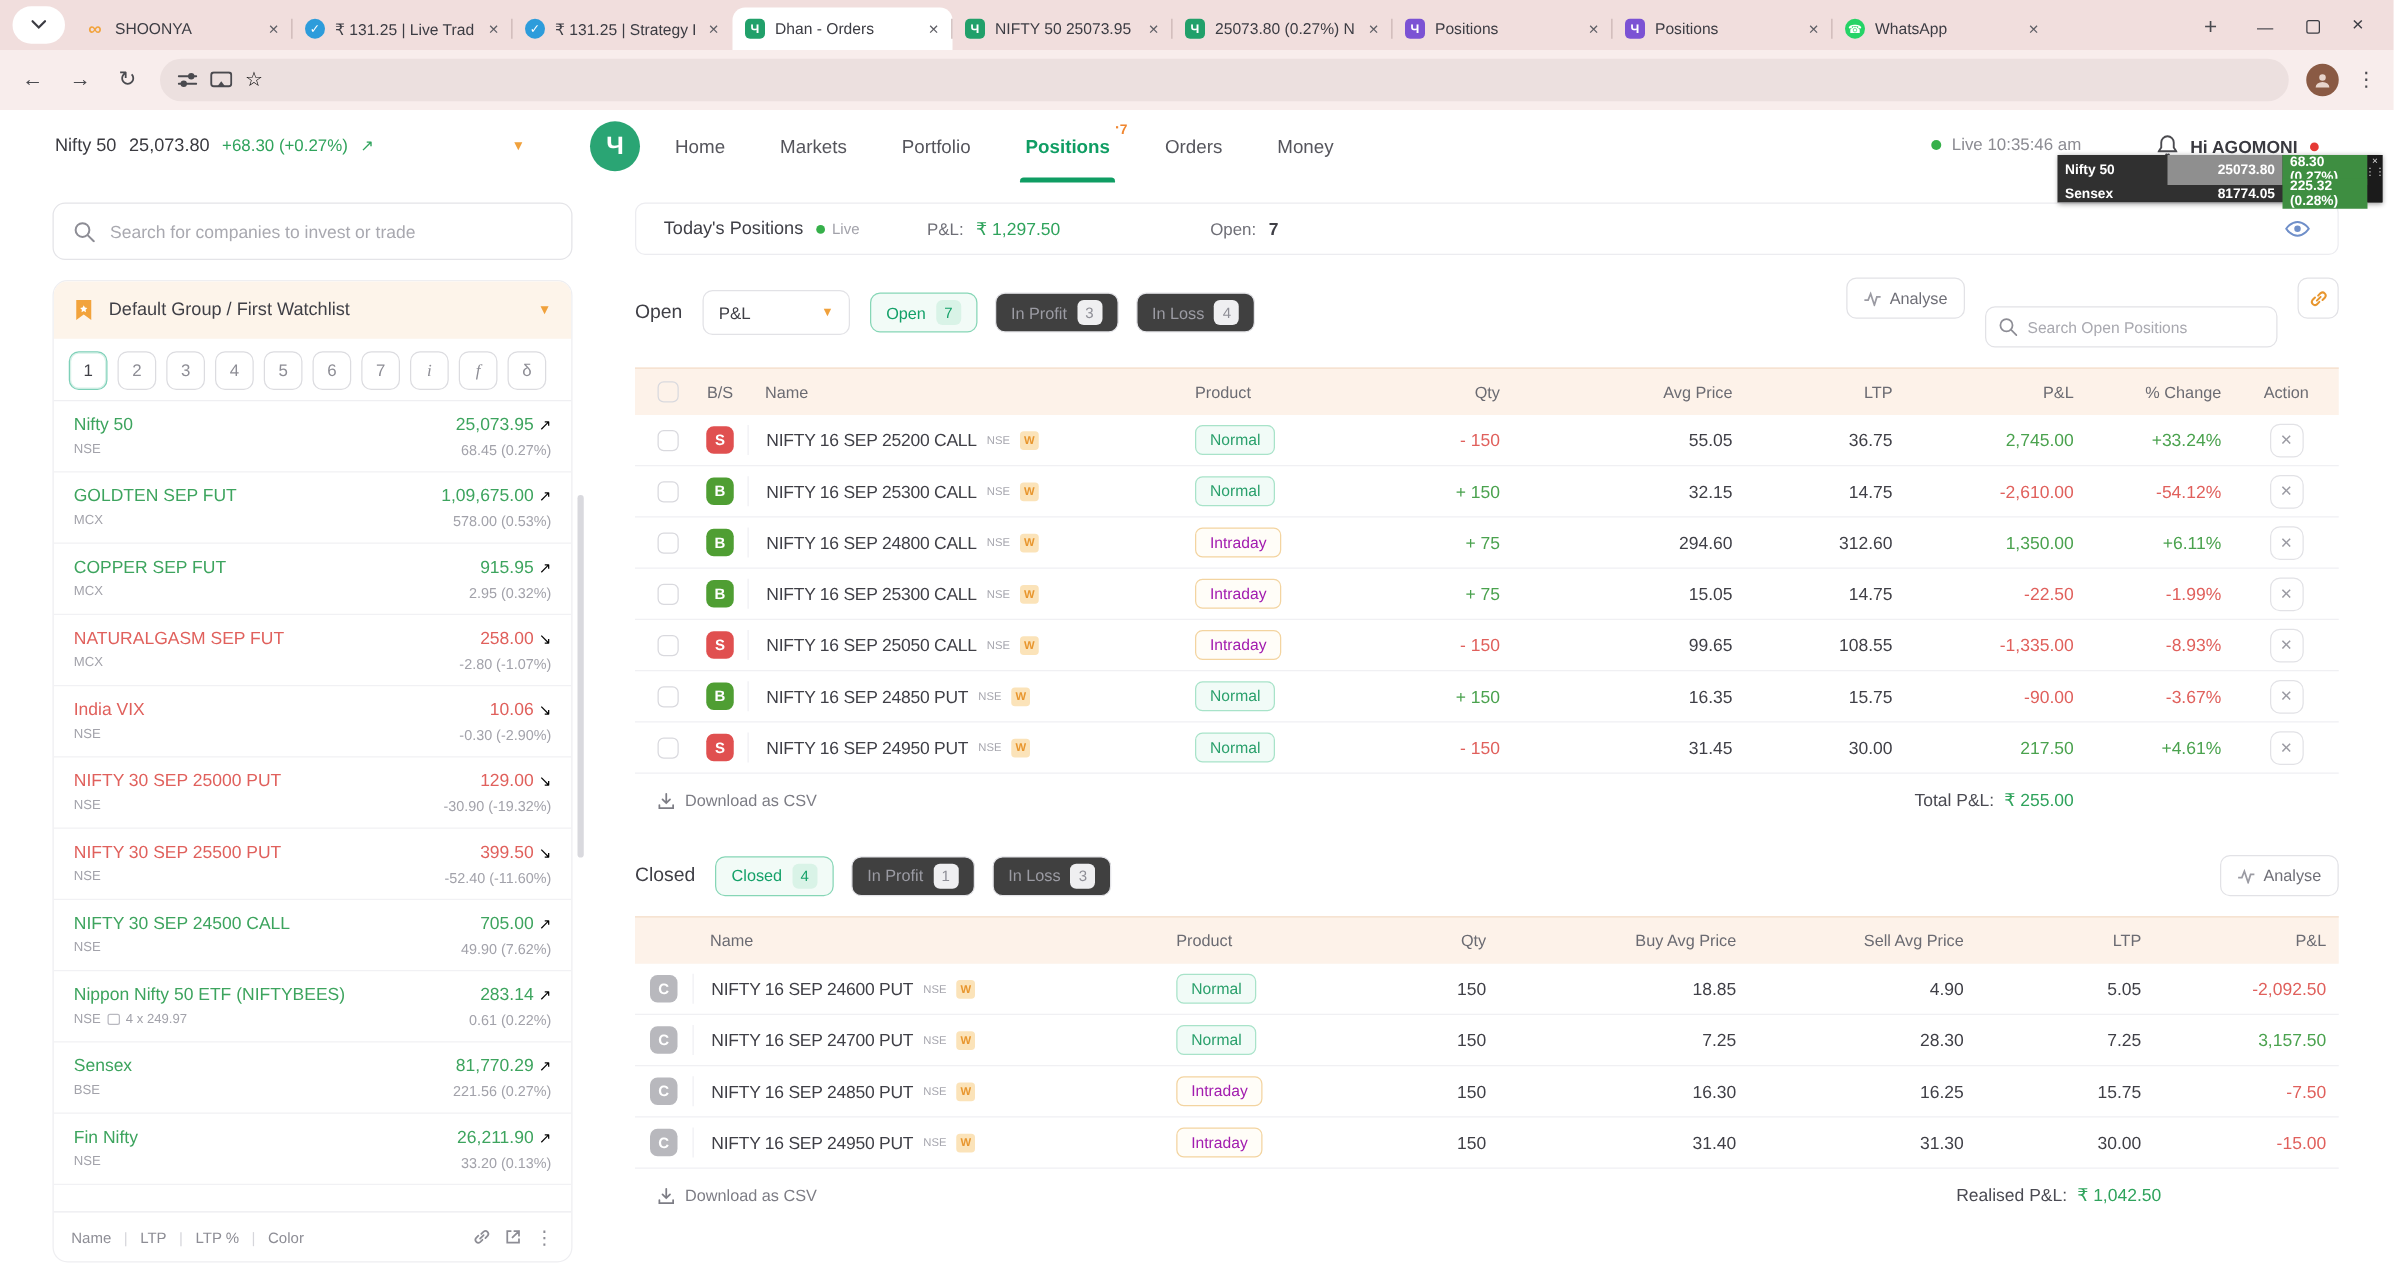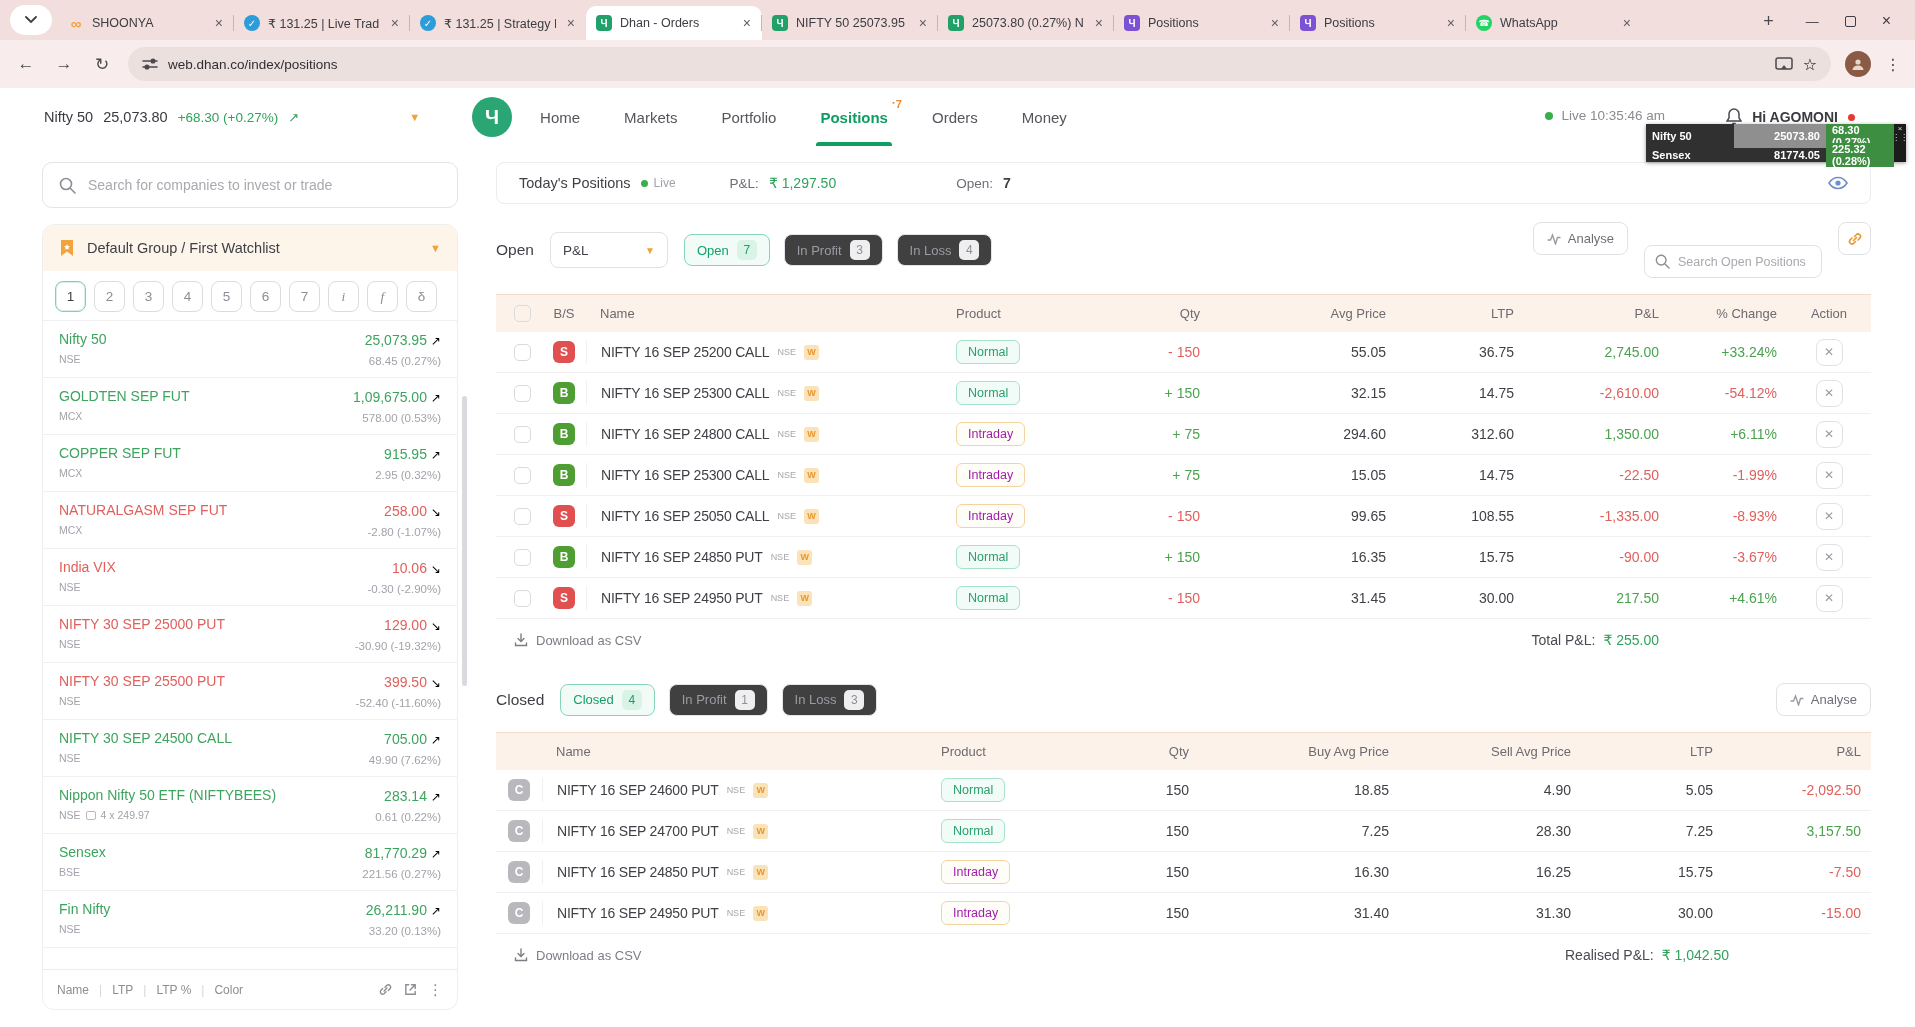--- a/index.html
+++ b/index.html
@@ -68,21 +68,21 @@
   .tk-row { display:grid; grid-template-columns:88px 92px 1fr; height:19px; font-size:11px; font-weight:bold; }
   .tk-row > div { display:flex; align-items:center; padding:0 6px; }
   .tk-name {}
   .tk-val { justify-content:flex-end; }
   .tk-val.flash { background:#8f8f8f; }
   .tk-chg { background:#3e8e41; justify-content:flex-end; }
   .tk-side { width:12px; display:flex; flex-direction:column; align-items:center; background:#1b1b1b;
     font-size:8px; line-height:9px; color:#ddd; }
 
   
-  .content { display:flex; align-items:flex-start; }
+  .content { display:flex; align-items:flex-start;gap:12px; }
   .sidebar { width:416px; margin-left:42px; flex:0 0 auto; position:relative; }
   .main { flex:1; margin-left:38px; margin-right:44px; min-width:0; }
 
   
   .searchbox { margin-top:16px; height:46px; border:1px solid #e4e4e8; border-radius:10px; display:flex;
     align-items:center; gap:12px; padding:0 16px; }
   .searchbox input { border:none; outline:none; background:transparent; flex:1; font-size:14px;
     color:#3a3a40; font-family:"Liberation Sans",sans-serif; }
   .searchbox input::placeholder { color:#a9a9b0; }
   .wcard { margin-top:16px; border:1px solid #eeeef1; border-radius:12px; overflow:hidden; }
@@ -131,21 +131,21 @@
   .sortdd .dd-caret { color:#f0a13c; font-size:10px; }
   .pill { height:32px; border-radius:8px; border:1px solid #e4e4e8; background:#404040; display:flex;
     align-items:center; gap:8px; padding:0 12px; font-size:13px; color:#9b9ba3; }
   .pill .cnt { min-width:20px; height:20px; border-radius:5px; background:#efeff1; color:#8e8e96;
     display:flex; align-items:center; justify-content:center; font-size:12px; padding:0 4px; }
   .pill.active { border-color:#86d6b6; background:#f2fbf7; color:#14a169; }
   .pill.active .cnt { background:#d9f3e7; color:#14a169; }
   .sec-right { margin-left:auto; display:flex; align-items:flex-start; gap:16px; }
   .btn-analyse { height:33px; border:1px solid #e2e2e6; border-radius:8px; display:flex; align-items:center;
     gap:7px; padding:0 13px; font-size:13px; color:#6f6f77; background:#fff; }
-  .minisearch { height:33px; width:178px; border:1px solid #e2e2e6; border-radius:8px; display:flex;
+  .minisearch { height:33px; width:234px; border:1px solid #e2e2e6; border-radius:8px; display:flex;
     align-items:center; gap:8px; padding:0 10px;margin-top:23px; }
   .minisearch input { border:none; outline:none; flex:1; min-width:0; font-size:12.5px; color:#3f3f46;
     font-family:"Liberation Sans",sans-serif; background:transparent; }
   .minisearch input::placeholder { color:#a9a9b0; }
   .btn-link { width:33px; height:33px; border:1px solid #e2e2e6; border-radius:8px; display:flex;
     align-items:center; justify-content:center; }
   .thead { margin-top:16px; background:#fdf2e9; border-top:1px solid #f3ddc9; height:38px; font-size:13px; color:#6b6b72; }
   .orow { display:grid; grid-template-columns:46px 44px 1fr 150px 128px 162px 128px 145px 118px 84px; align-items:center; }
   .crow { display:grid; grid-template-columns:46px 1fr 150px 128px 180px 182px 142px 148px; align-items:center; }
   .brow { height:41px; border-bottom:1px solid #f0f0f3; font-size:14px; color:#3f3f46; }
@@ -257,21 +257,20 @@
     <span class="nav-ic">↻</span>
     <div class="omnibox">
       <svg width="16" height="14" viewBox="0 0 16 14">
           <g stroke="#4a4a4f" stroke-width="1.5" stroke-linecap="round">
             <line x1="1" y1="4" x2="15" y2="4"></line>
             <line x1="1" y1="10" x2="15" y2="10"></line>
             <circle cx="11" cy="4" r="1.8" fill="#4a4a4f"></circle>
             <circle cx="5" cy="10" r="1.8" fill="#4a4a4f"></circle>
           </g>
         </svg>
-      <span class="url">web.dhan.co/index/positions</span>
       <svg width="18" height="14" viewBox="0 0 18 14">
           <rect x="1" y="1" width="16" height="11" rx="2" fill="none" stroke="#4a4a4f" stroke-width="1.5"></rect>
           <path d="M6 12l3-4 3 4z" fill="#4a4a4f"></path>
         </svg>
       <span style="font-size:16px">☆</span>
     </div>
     <div class="omni-right">
       <div class="avatar">
         <svg width="14" height="14" viewBox="0 0 14 14">
             <circle cx="7" cy="5" r="2.6" fill="#e8d5cc"></circle>

